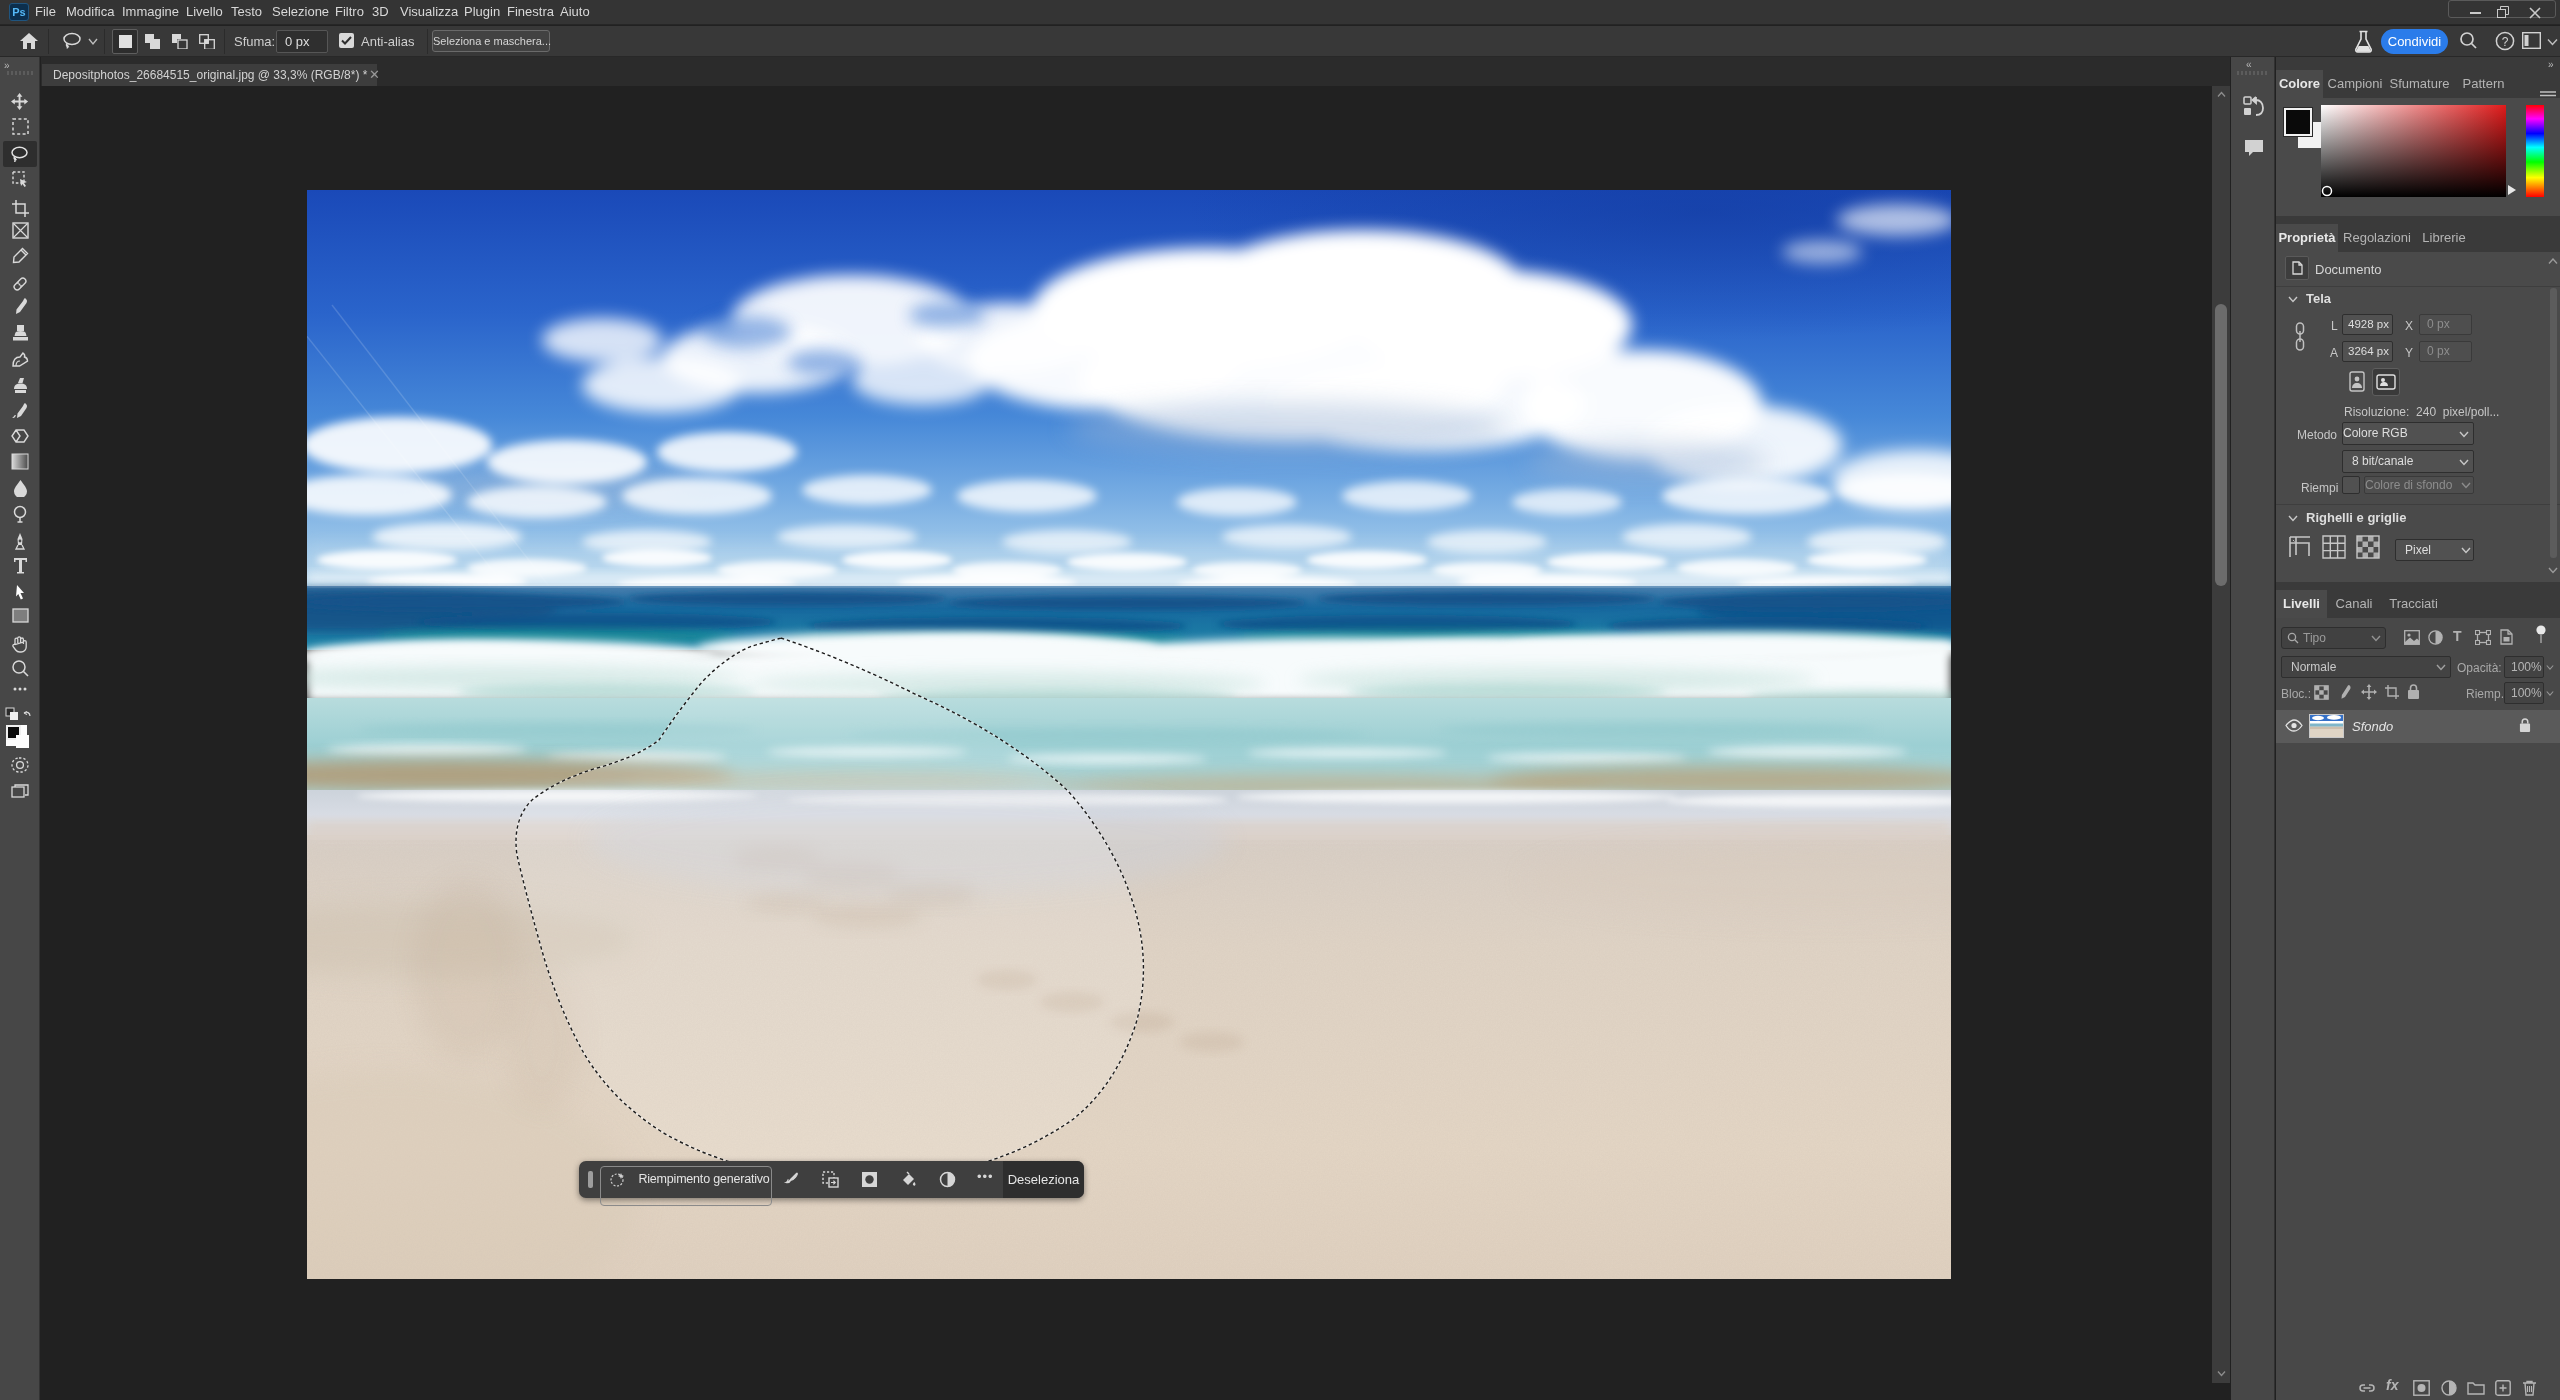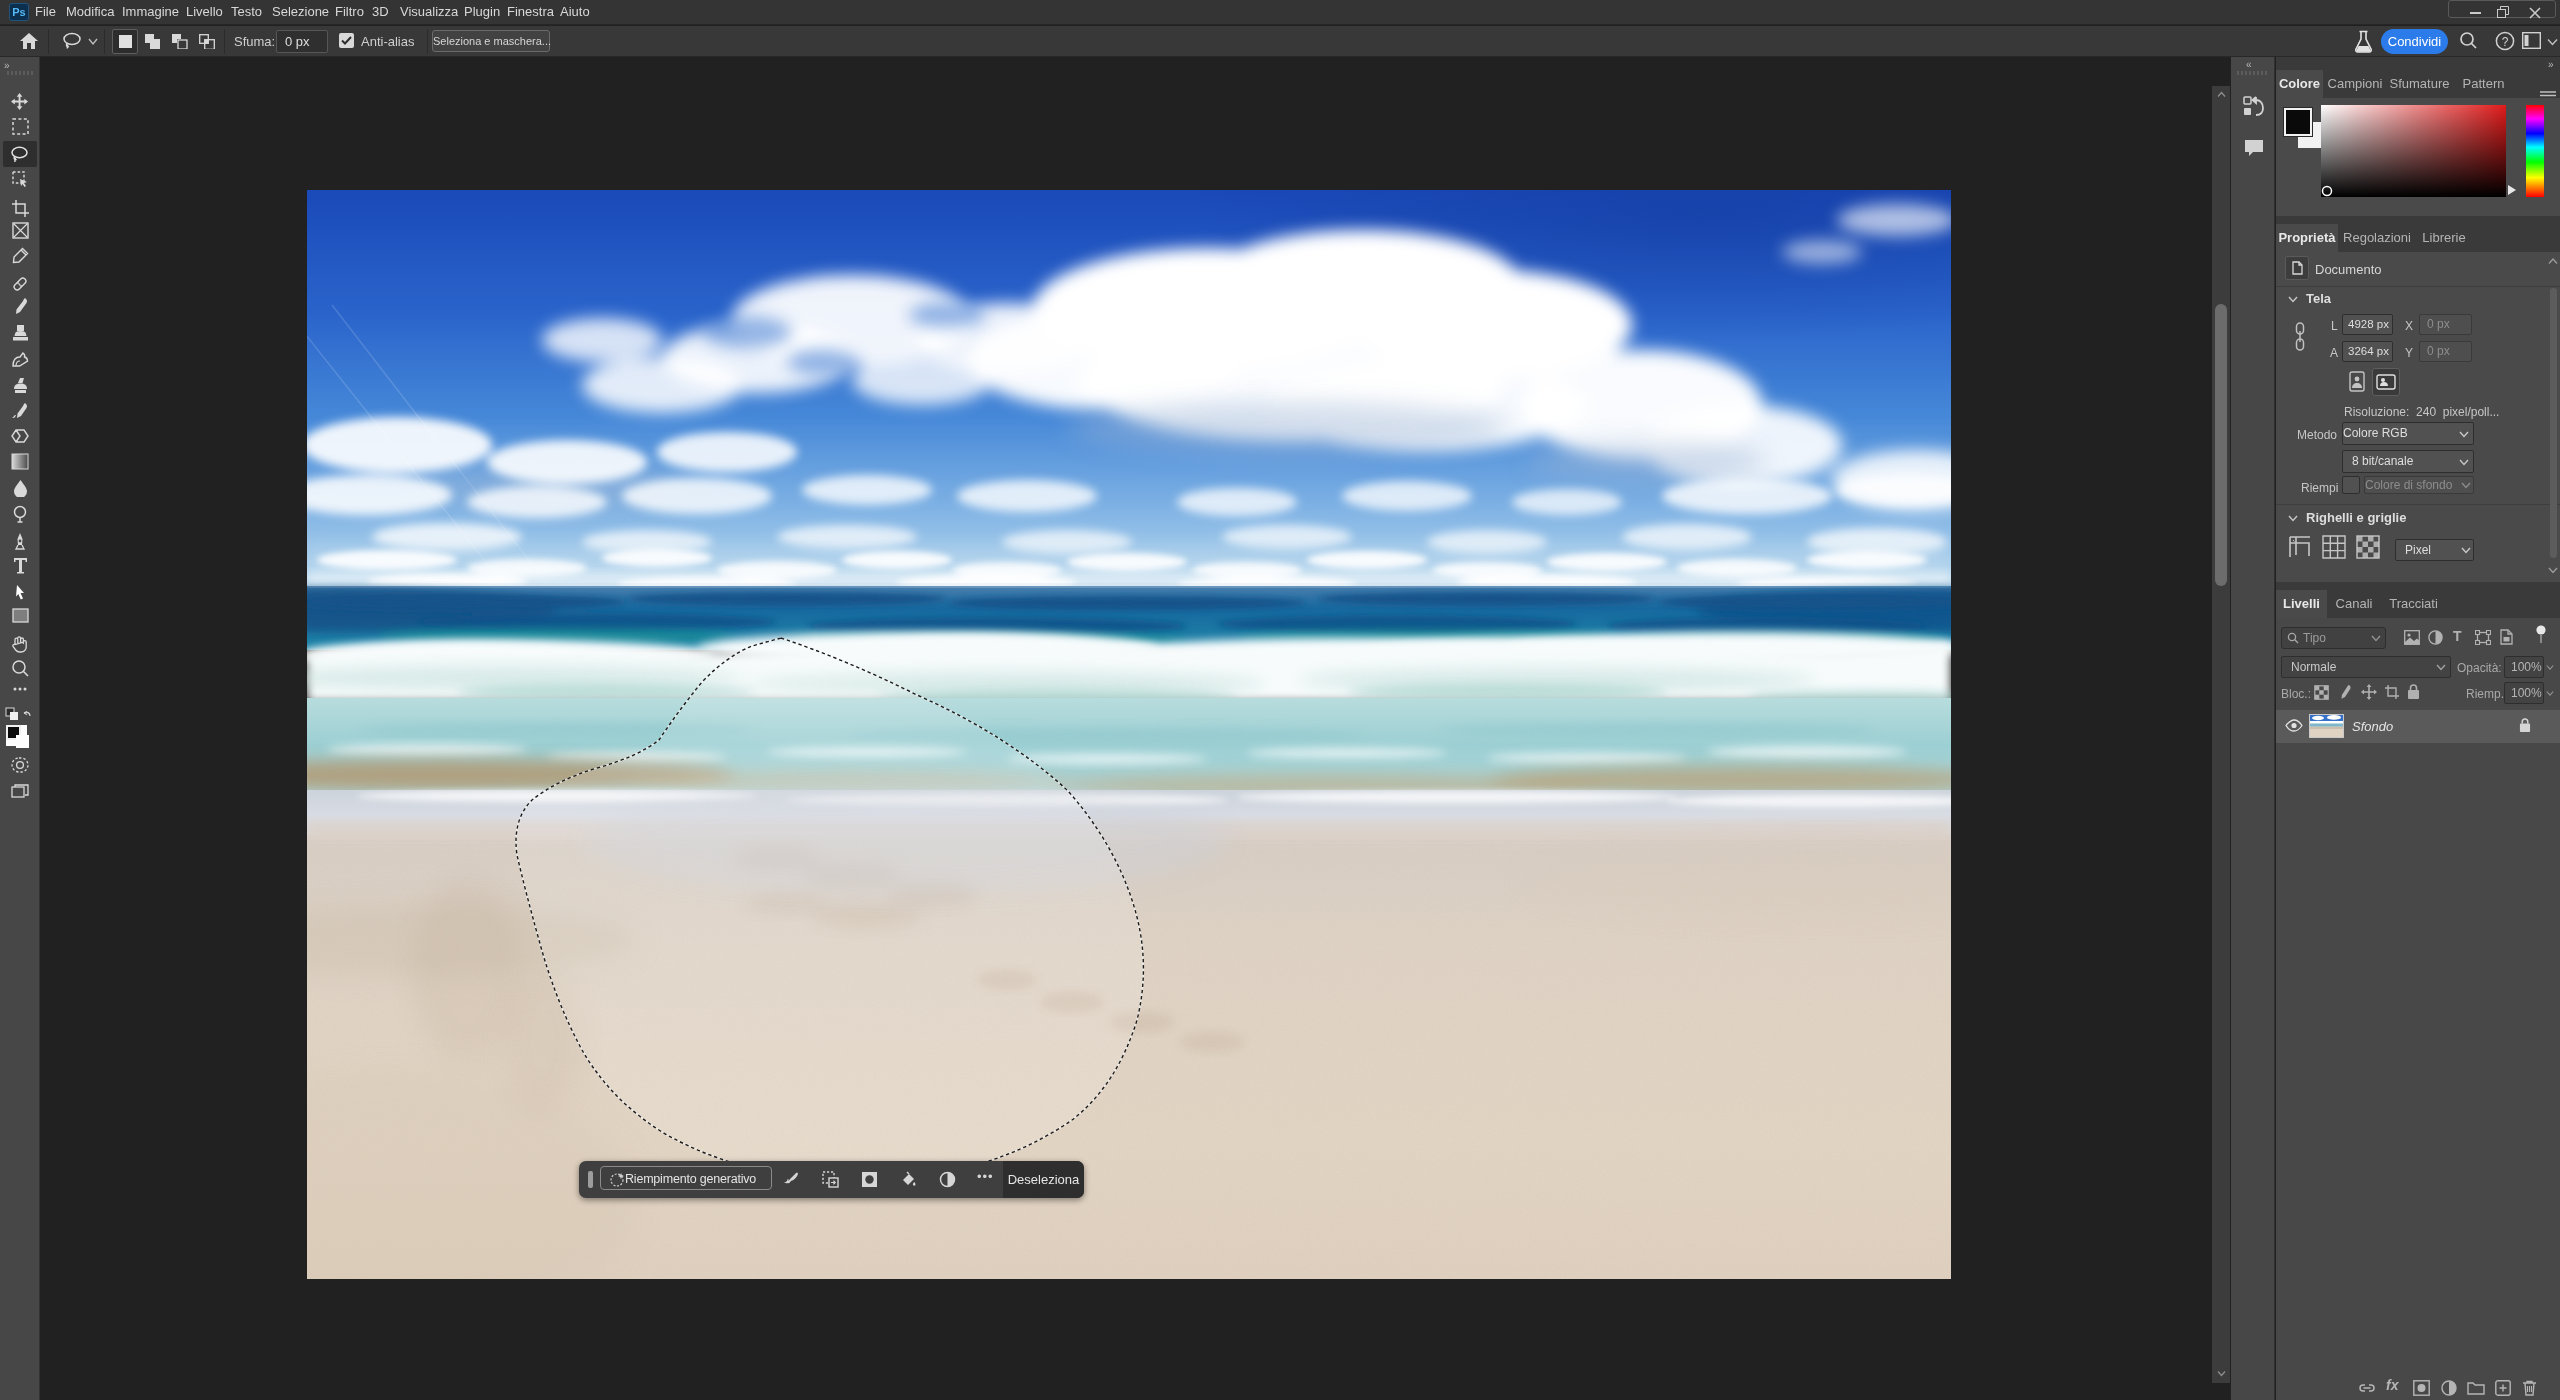--- a/index.html
+++ b/index.html
@@ -39,21 +39,21 @@
 
 
 #statusbar { position:absolute; left:41px; top:1383px; width:2189px; height:17px; background:#454545; color:#c8c8c8; font-size:11px; }
 #dimseg { position:absolute; left:51px; top:0; width:186px; height:17px; background:#3b3b3b; line-height:17px; text-align:center; color:#bdbdbd; }
 #hscroll { position:absolute; left:246px; top:1px; width:1966px; height:15px; background:#3b3b3b; }
 #hthumb { position:absolute; left:600px; top:1px; width:715px; height:13px; background:#6c6c6c; border-radius:2px; }
 
 
 #taskbar { position:absolute; left:538px; top:1075px; width:505px; height:37px; background:#3f3f3f; border-radius:7px; box-shadow:0 2px 6px rgba(0,0,0,.45); }
 #tb-handle { position:absolute; left:9px; top:10px; width:5px; height:17px; background:#9d9d9d; border-radius:2px; }
-#tb-btn { position:absolute; left:21px; top:5px; width:172px; height:24px; border:1px solid #8a8a8a; border-radius:4px; color:#e4e4e4; font-size:12.5px; letter-spacing:-0.2px; line-height:25px; padding-left:24px; white-space:nowrap; }
+#tb-btn { position:absolute; left:21px; top:5px; width:172px; height:40px; border:1px solid #8a8a8a; border-radius:4px; color:#e4e4e4; font-size:12.5px; letter-spacing:-0.2px; line-height:25px; padding-left:36px; white-space:nowrap;text-align:center; }
 .tbicon { position:absolute; top:10px; width:17px; height:17px; color:#d6d6d6; }
 #tb-desel { position:absolute; left:424px; top:0; width:81px; height:37px; background:#2e2e2e; border-radius:0 7px 7px 0; color:#e6e6e6; font-size:13px; line-height:37px; text-align:center; }
 
 
 #dock { position:absolute; left:2231px; top:57px; width:44px; height:1343px; background:#474747; border-right:1px solid #313131; }
 
 
 #panels { position:absolute; left:2276px; top:57px; width:284px; height:1343px; background:#3a3a3a; }
 .ptabs { position:absolute; left:0; width:284px; height:28px; background:#3a3a3a; }
 .ptab { position:absolute; top:0; height:28px; line-height:28px; font-size:13px; color:#b4b4b4; text-align:center; }
@@ -331,20 +331,23 @@
         </svg>
       </div>
     <div class="tool" style="top:727px;">
         <svg width="18" height="15" viewBox="0 0 18 15">
           <rect x="1" y="3" width="12" height="10" fill="none" stroke="#d9d9d9" stroke-width="1.3"></rect>
           <path d="M4 3 V1 h13 v10 h-3" fill="none" stroke="#d9d9d9" stroke-width="1.3"></path>
         </svg>
       </div>
   </div>
 
+  <div id="tabbar">
+    <div id="doctab">Depositphotos_26684515_original.jpg @ 33,3% (RGB/8*) *<span class="x" style="position:absolute;left:317px;top:0;">✕</span></div>
+  </div>
 
   <div id="canvas">
     <svg id="photo" width="1644" height="1089" viewBox="0 0 1644 1089">
       <defs>
         <linearGradient id="sky" x1="0" y1="0" x2="0" y2="1">
           <stop offset="0" stop-color="#1a49b8"></stop>
           <stop offset="0.3" stop-color="#2a64cb"></stop>
           <stop offset="0.55" stop-color="#4688d8"></stop>
           <stop offset="0.75" stop-color="#79aee3"></stop>
           <stop offset="0.88" stop-color="#9fc8ea"></stop>

